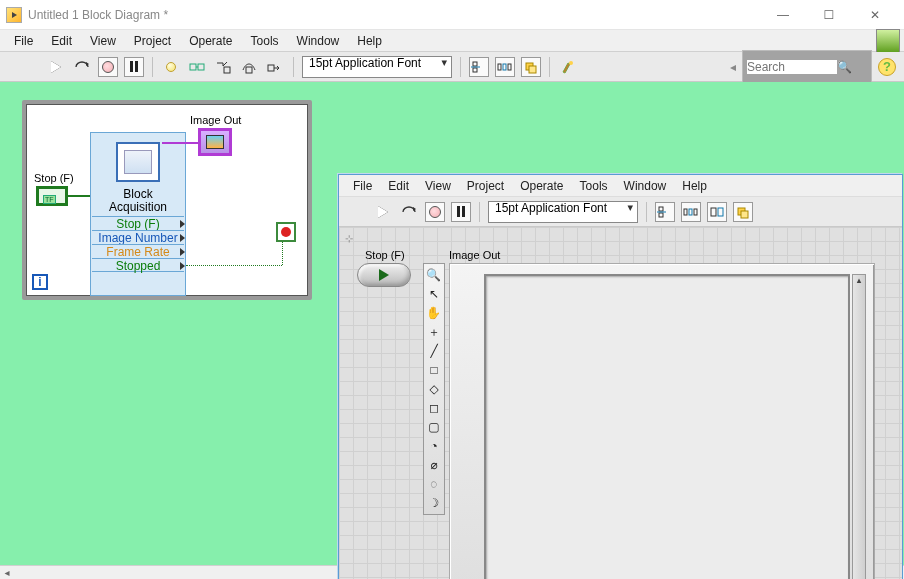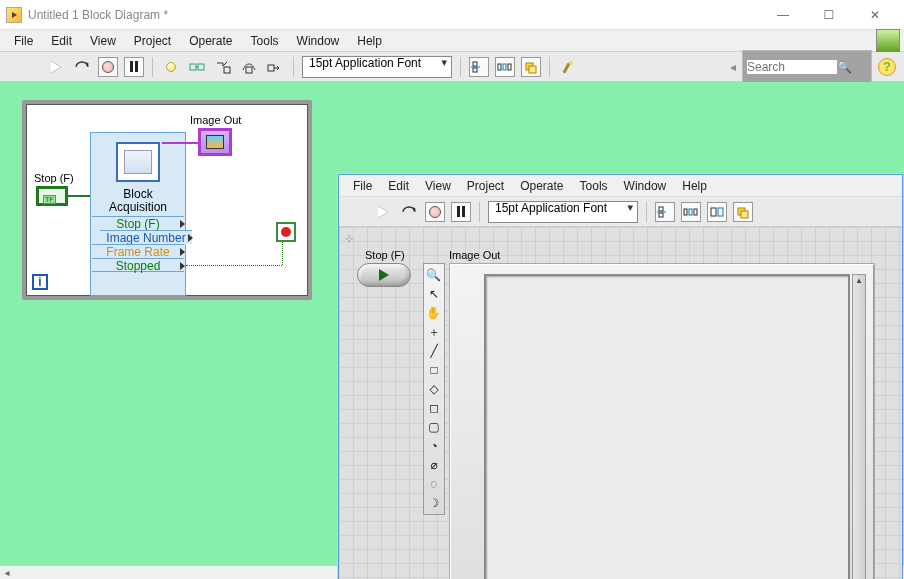--- a/index.html
+++ b/index.html
@@ -35,21 +35,21 @@
 .bd-loop { position:absolute; left:64px; top:28px; width:96px; height:164px; background:#d7e9f7; border:1px solid #6aa7d6; }
 .bd-label-imageout { position:absolute; left:164px; top:10px; font-size:11px; color:#000; }
 .bd-label-stop { position:absolute; left:8px; top:68px; font-size:11px; color:#000; }
 
 .vi-icon { position:absolute; left:90px; top:38px; width:44px; height:40px; background:#fff; border:2px solid #3a6fb7; display:flex; align-items:center; justify-content:center; }
 .vi-icon-inner { width:28px; height:24px; background:linear-gradient(#eef3fa,#cfe0f2); border:1px solid #99b; }
 
 .vi-text { position:absolute; left:68px; top:84px; width:88px; text-align:center; font-size:11px; line-height:13px; color:#000; }
 .vi-row { position:absolute; left:66px; width:92px; height:14px; border-top:1px solid #6aa7d6; font-size:11px; text-align:center; background:#d7e9f7; }
 .vi-row.r1 { top:112px; color:#0a7d0a; }
-.vi-row.r2 { top:126px; color:#1858b8;margin-left:8px; }
+.vi-row.r2 { top:126px; color:#1858b8; }
 .vi-row.r3 { top:140px; color:#d48a1a; }
 .vi-row.r4 { top:154px; color:#0a7d0a; border-bottom:1px solid #6aa7d6; }
 .vi-row .tri { position:absolute; right:-1px; top:3px; width:0; height:0; border-left:5px solid #333; border-top:4px solid transparent; border-bottom:4px solid transparent; }
 
 .term-stop { position:absolute; left:10px; top:82px; width:32px; height:20px; border:3px solid #1f7a1f; background:#e8f7e8; }
 .term-stop .tf { position:absolute; left:4px; bottom:-1px; font-size:7px; color:#063; background:#9be29b; padding:0 1px; border:1px solid #2a7; }
 .img-ind { position:absolute; left:172px; top:24px; width:34px; height:28px; border:3px solid #b03bd4; background:linear-gradient(#d7b0ff,#b892e7); }
 .img-ind-inner { width:18px; height:14px; margin:4px auto 0; background:linear-gradient(#6ad1f0,#ffb347); border:1px solid #333; }
 .stop-ind { position:absolute; left:250px; top:118px; width:20px; height:20px; border:2px solid #3c8a3c; background:#fff; display:flex; align-items:center; justify-content:center; }
 .stop-ind::after { content:""; width:10px; height:10px; background:#d22; border-radius:50%; }

